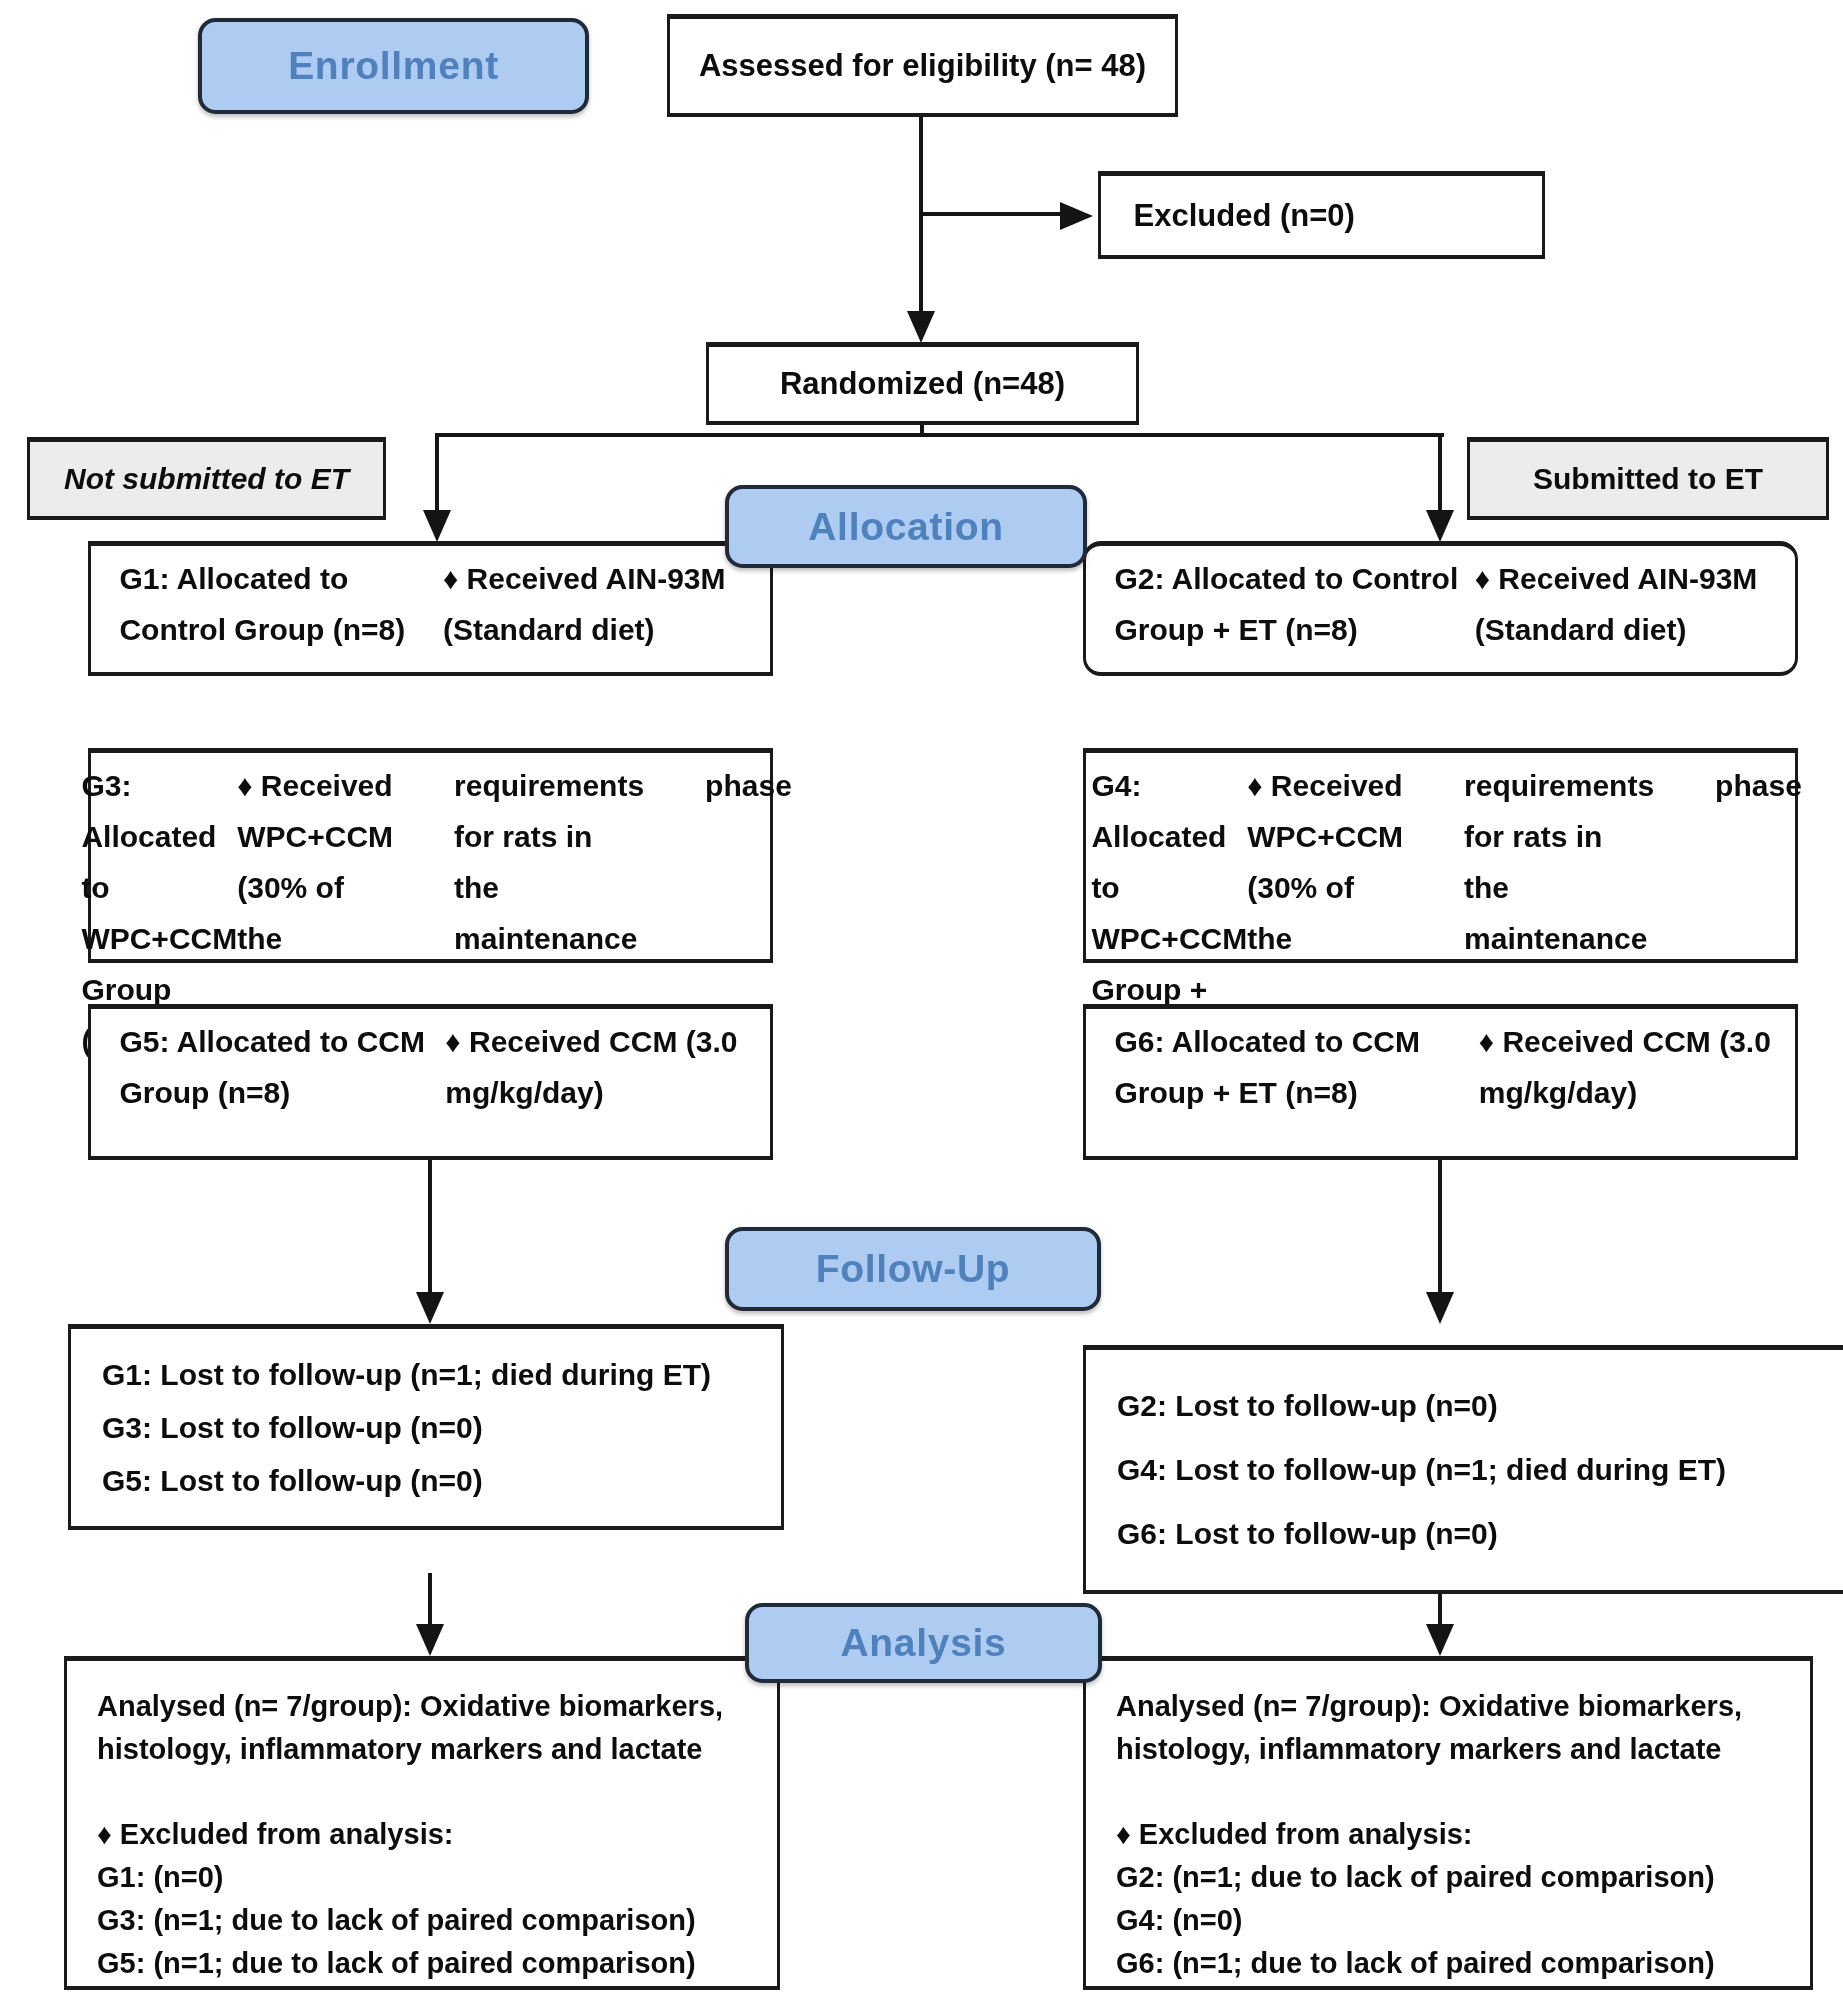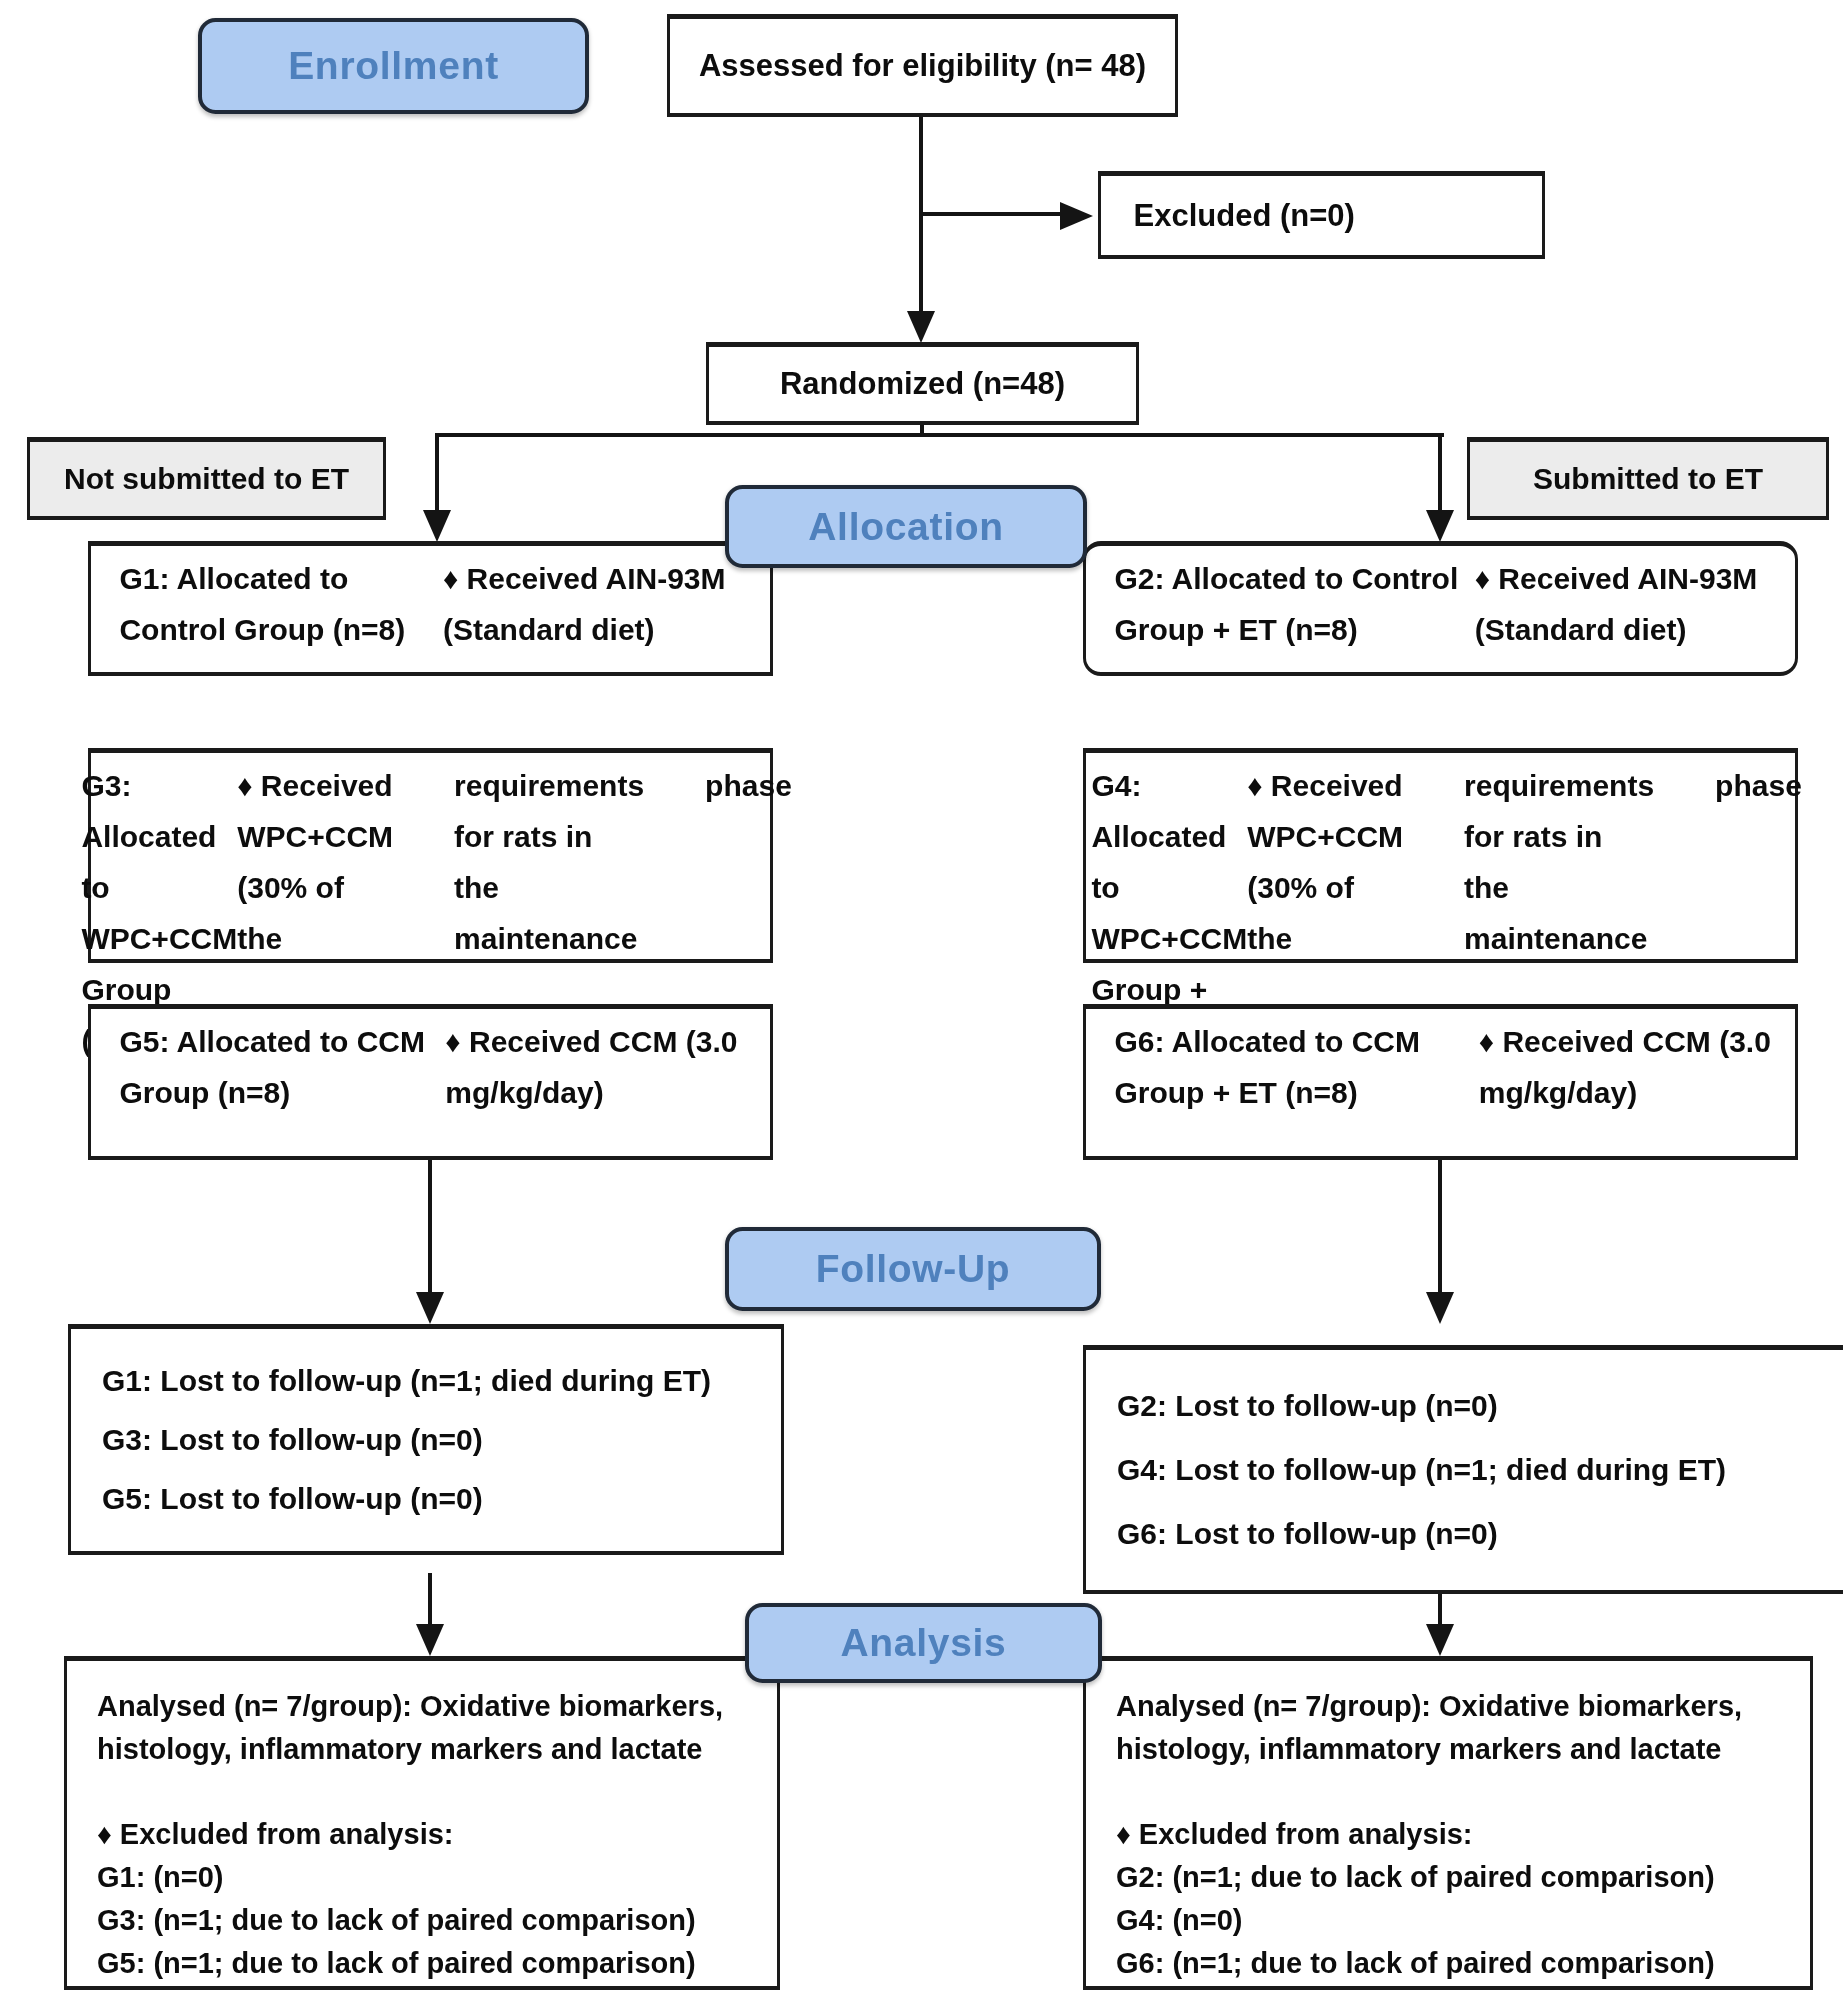--- a/index.html
+++ b/index.html
@@ -70,21 +70,21 @@
 
   <div class="box center-text" style="left:706px; top:342px; width:433px; height:83px;">Randomized (n=48)</div>
 
   <div class="vline" style="left:920px; top:423px; width:4.1px; height:13.5px;"></div>
   <div class="hline" style="left:435px; top:433px; width:1009px; height:4.1px;"></div>
   <div class="vline" style="left:435px; top:433px; width:4.1px; height:78px;"></div>
   <div class="arrow-down" style="left:423px; top:510px;"></div>
   <div class="vline" style="left:1438px; top:433px; width:4.1px; height:78px;"></div>
   <div class="arrow-down" style="left:1426px; top:510px;"></div>
 
-  <div class="box gray-tag" style="left:27px; top:437px; width:359px; height:83px;">Not submitted to ET</div>
+  <div class="box gray-tag" style="left:27px; top:437px; width:359px; height:83px;font-style:italic;">Not submitted to ET</div>
   <div class="box gray-tag" style="left:1467px; top:437px; width:362px; height:83px;">Submitted to ET</div>
 
   <div class="box flow-text" style="left:88px; top:541px; width:685px; height:135px;">
     <div>G1: Allocated to Control Group (n=8)</div>
     <div>♦ Received AIN-93M (Standard diet)</div>
   </div>
   <div class="box flow-text" style="left:1083px; top:541px; width:715px; height:135px;border-radius:18px;">
     <div>G2: Allocated to Control Group + ET (n=8)</div>
     <div>♦ Received AIN-93M (Standard diet)</div>
   </div>
@@ -109,21 +109,21 @@
   <div class="box flow-text" style="left:1083px; top:1004px; width:715px; height:156px;">
     <div>G6: Allocated to CCM Group + ET (n=8)</div>
     <div>♦ Received CCM (3.0 mg/kg/day)</div>
   </div>
 
   <div class="vline" style="left:428px; top:1158px; width:4.1px; height:135px;"></div>
   <div class="arrow-down" style="left:416px; top:1292px;"></div>
   <div class="vline" style="left:1438px; top:1158px; width:4.1px; height:135px;"></div>
   <div class="arrow-down" style="left:1426px; top:1292px;"></div>
 
-  <div class="box fu-text" style="left:68px; top:1324px; width:716px; height:231px;">
+  <div class="box fu-text" style="left:68px; top:1324px; width:716px; height:206px;">
     <div>G1: Lost to follow-up (n=1; died during ET)</div>
     <div>G3: Lost to follow-up (n=0)</div>
     <div>G5: Lost to follow-up (n=0)</div>
   </div>
   <div class="box fu-text" style="left:1083px; top:1324px; width:797px; height:249px;margin-top:21px;">
     <div>G2: Lost to follow-up (n=0)</div>
     <div>G4: Lost to follow-up (n=1; died during ET)</div>
     <div>G6: Lost to follow-up (n=0)</div>
   </div>
 

